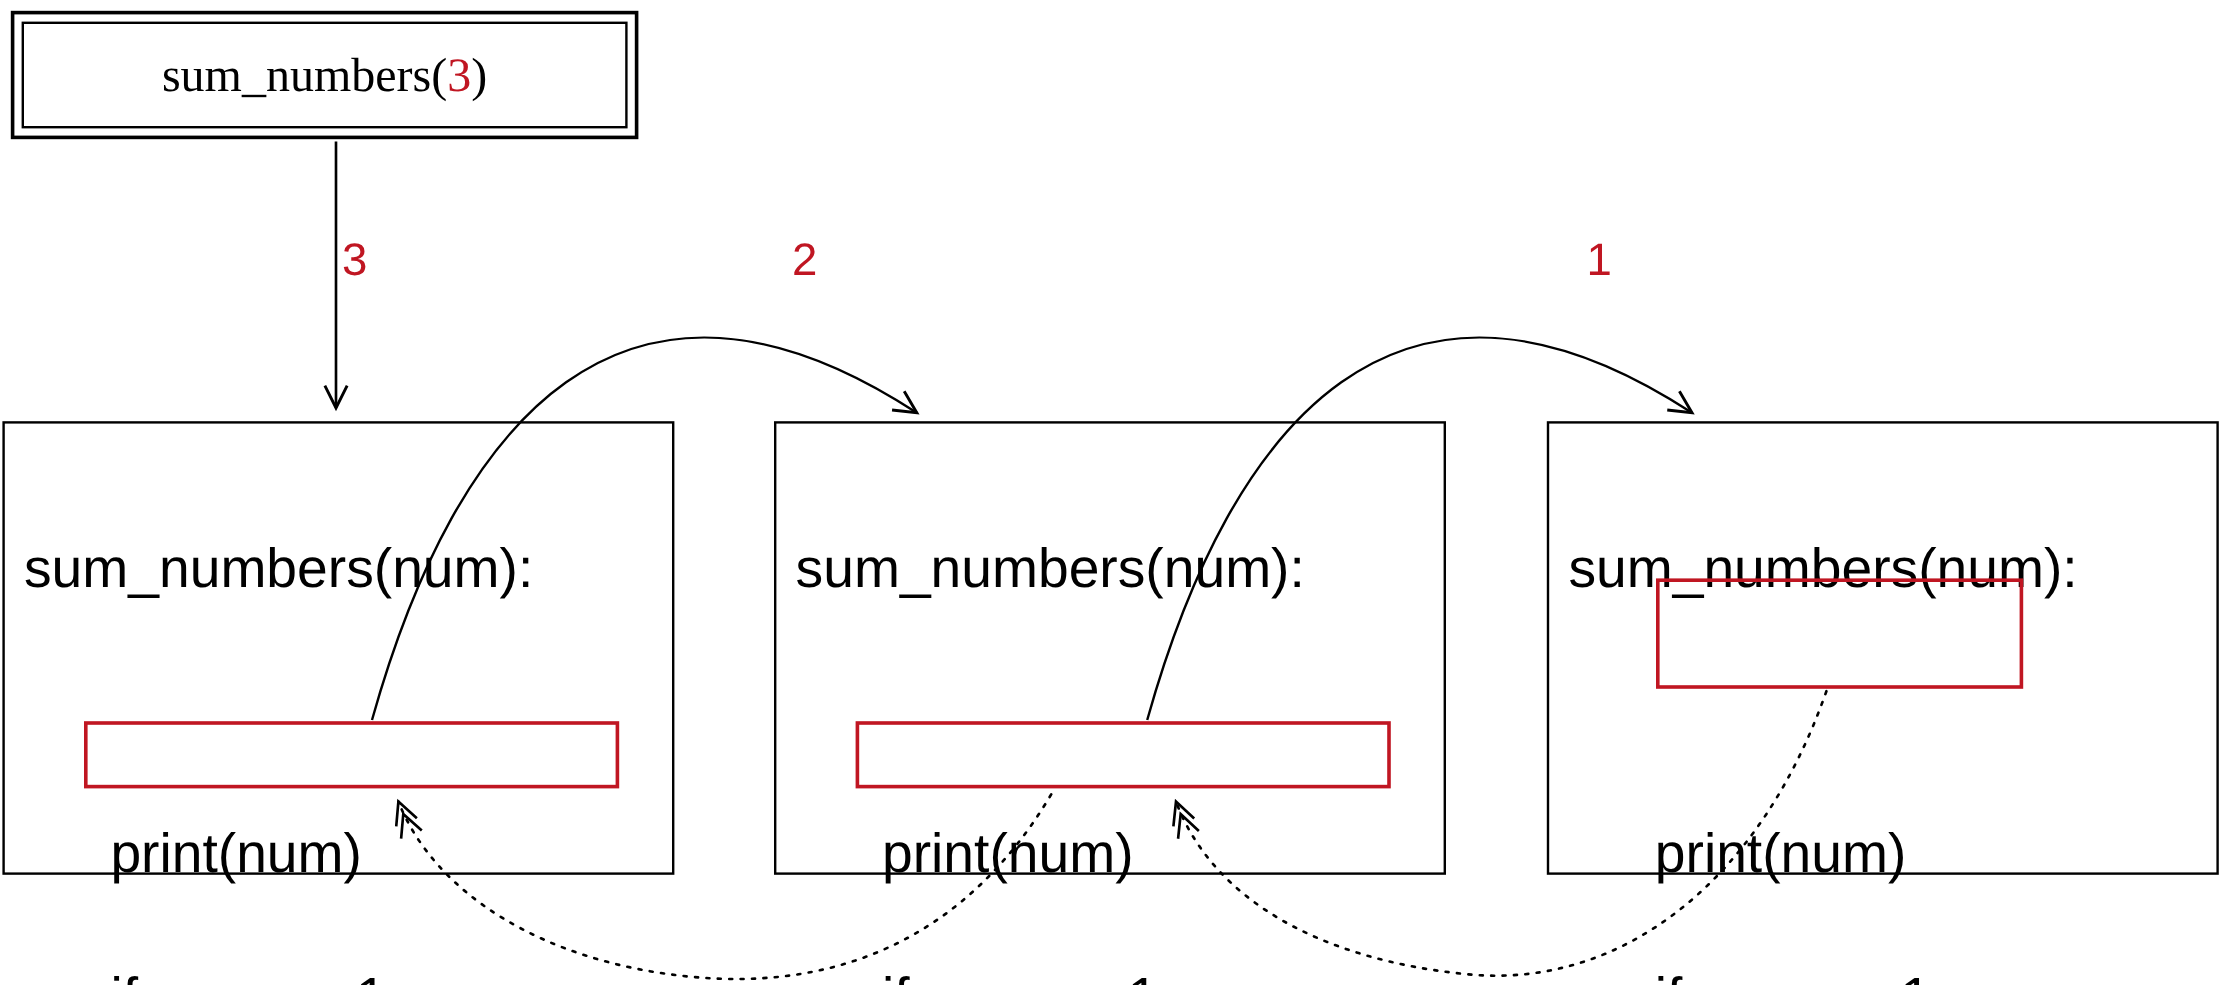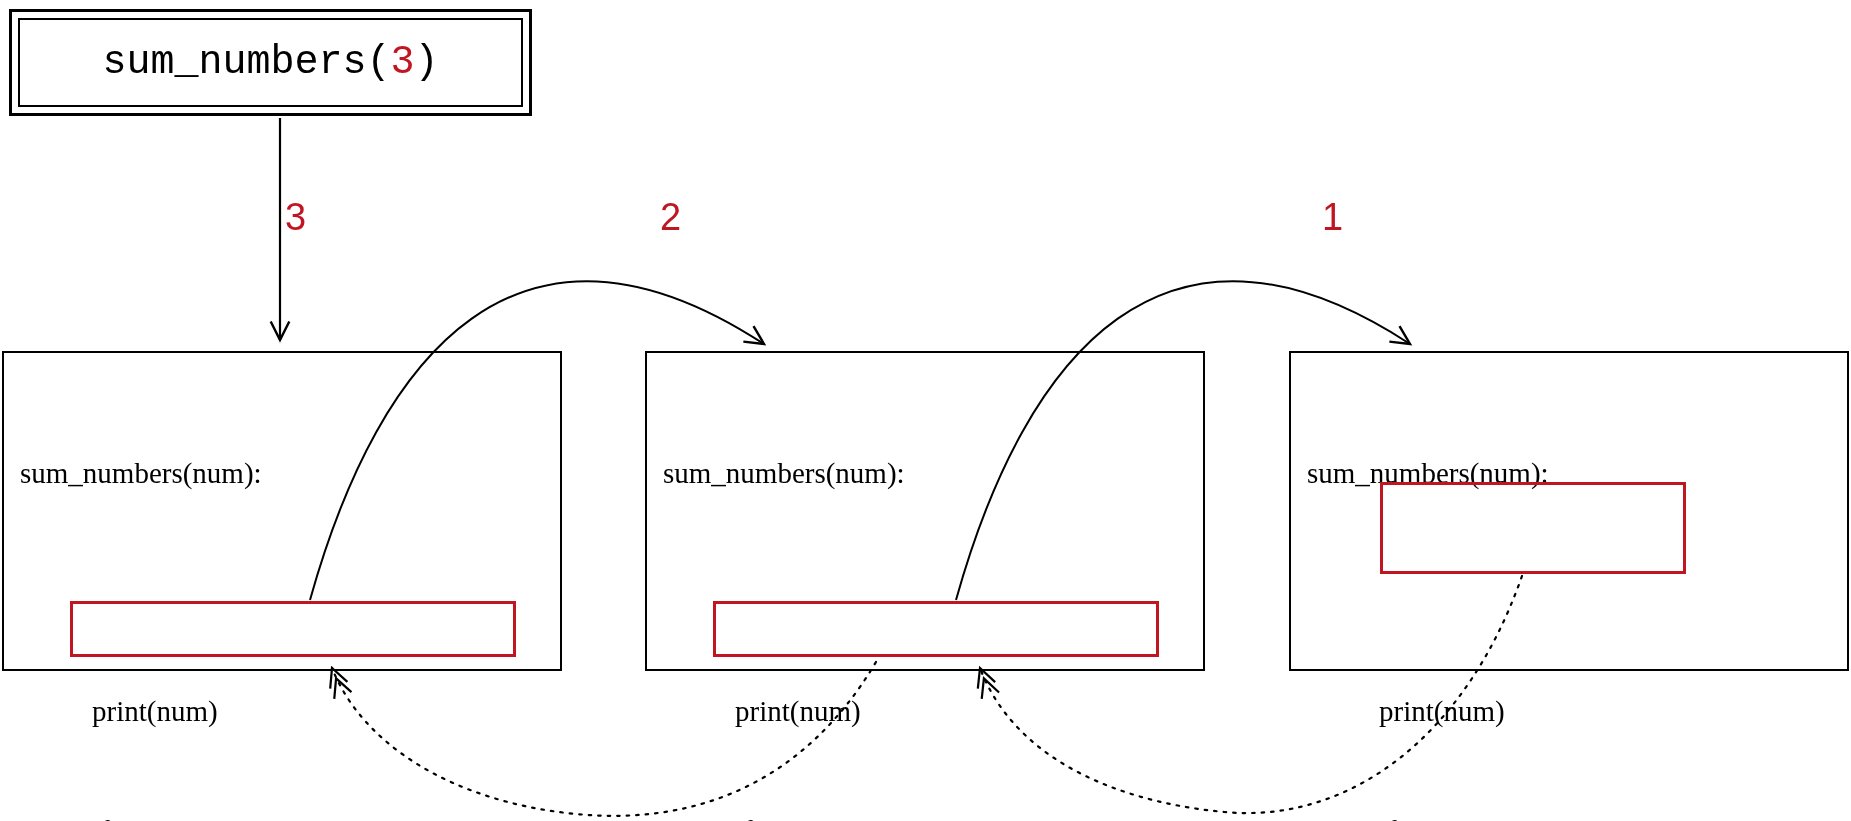--- a/index.html
+++ b/index.html
@@ -21,43 +21,43 @@
     position:absolute;left:9px;top:9px;width:523px;height:107px;
     border:3px solid var(--ink);
     padding:6px;
     background:var(--background);
     z-index:2;
   }
   .call-box-inner{
     width:100%;height:100%;
     border:2px solid var(--ink);
     display:flex;align-items:center;justify-content:center;
-    font-family:Liberation Mono, monospace;
+    font-family:Liberation Serif, serif;
     font-size:40px;
   }
   .arg-red{color:var(--accent);}
   
   .step-label{
     position:absolute;
     font-family:"Liberation Sans",sans-serif;
     font-size:38px;
     color:var(--accent);
     z-index:3;
   }
   .lbl-3{left:285px;top:196px;}
   .lbl-2{left:660px;top:196px;}
   .lbl-1{left:1322px;top:196px;}
   
   .frame{
-    position:absolute;top:351px;width:560px;height:320px;
+    position:absolute;top:351px;width:560px;height:378px;
     border:2px solid var(--ink);
     background:var(--background);
     padding:20px 0 0 16px;
-    font-family:Liberation Serif, serif;
-    font-size:29px;line-height:40px;
+    font-family:Liberation Sans, sans-serif;
+    font-size:46px;line-height:40px;
     white-space:pre;
     z-index:1;
   }
   .f1{left:2px;}
   .f2{left:645px;}
   .f3{left:1289px;}
   .ind1{margin-left:72px;}
   .sp-a{height:38px;}
   
   .hl{

